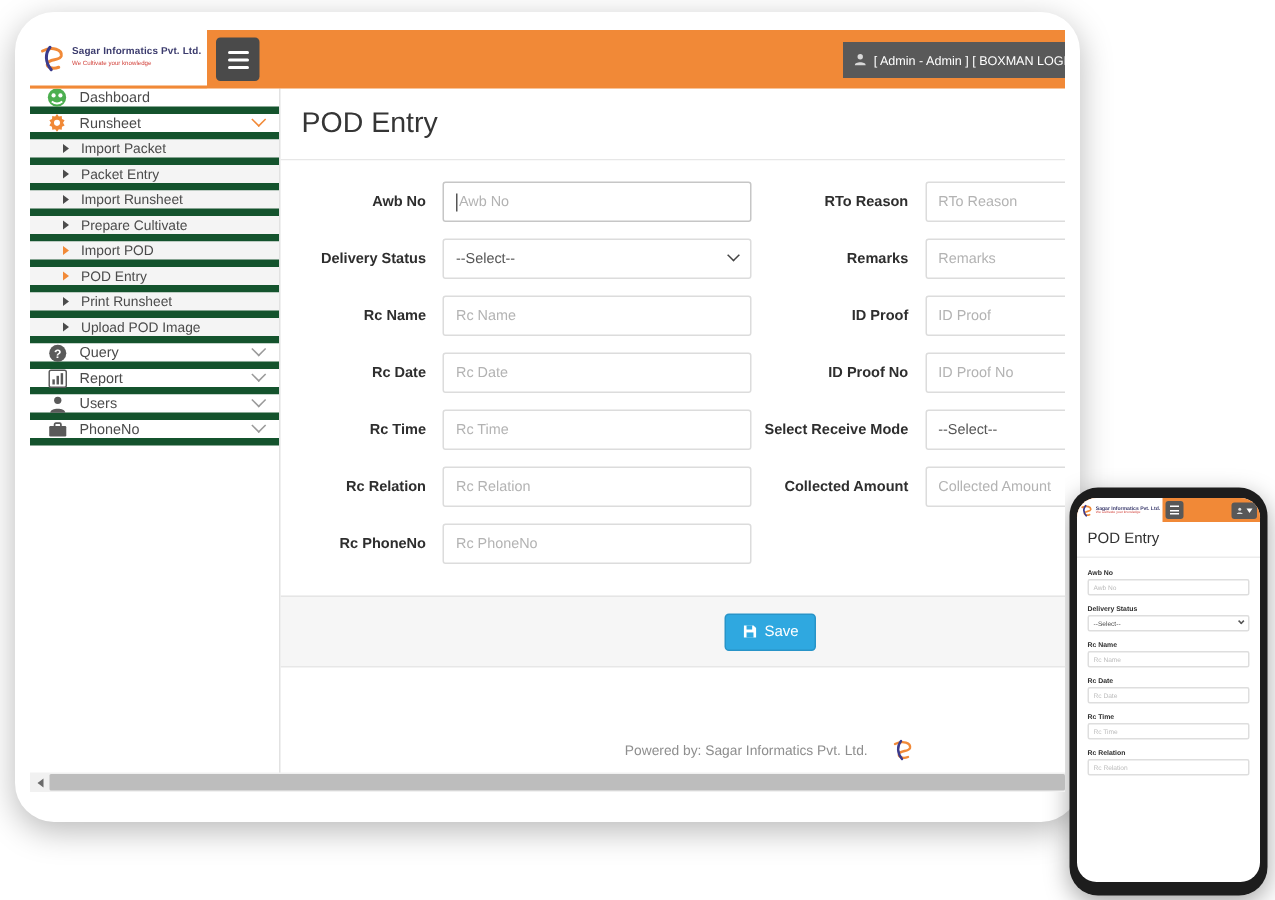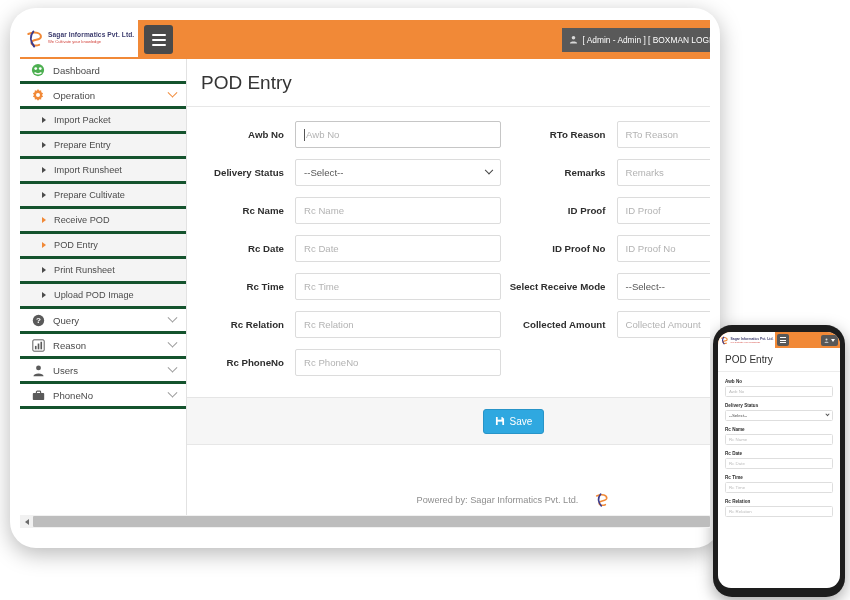--- a/index.html
+++ b/index.html
@@ -118,25 +118,25 @@
     position: absolute;
     left: 0; top: 39px;
     width: 167px;
     height: 469px;
     background: #ffffff;
     border-right: 1px solid #e2e2e2;
     z-index: 4;
   }
 
   .nav-row {
-    height: 25px;
+    height: 17px;
     display: flex;
     align-items: center;
     padding-left: 11px;
-    border-bottom: 3px solid #14532d;
+    border-bottom: 5px solid #14532d;
     cursor: pointer;
     font-size: 9.6px;
     color: #4b4b4b;
     background: #ffffff;
   }
   .nav-row.sub {
     background: #f4f4f4;
     padding-left: 22px;
     font-size: 9.2px;
   }
@@ -465,43 +465,43 @@
         <span>Dashboard</span>
       </div>
 
       <div class="nav-row">
         <span class="nav-icon">
           <svg viewBox="0 0 16 16" width="14" height="14">
             <path d="M8 1.2 L9.4 3 L11.6 2.6 L11.8 4.9 L13.8 5.9 L12.6 7.9 L13.8 9.9 L11.8 10.9 L11.6 13.2 L9.4 12.8 L8 14.6 L6.6 12.8 L4.4 13.2 L4.2 10.9 L2.2 9.9 L3.4 7.9 L2.2 5.9 L4.2 4.9 L4.4 2.6 L6.6 3 Z" fill="#f18937"></path>
             <circle cx="8" cy="7.9" r="2.3" fill="#ffffff"></circle>
           </svg>
         </span>
-        <span>Operation</span>
+        <span>Runsheet</span>
         <span class="chev orange"></span>
       </div>
 
       <div class="nav-row sub">
         <span class="bullet-arrow"></span>
         <span>Import Packet</span>
       </div>
       <div class="nav-row sub">
         <span class="bullet-arrow"></span>
-        <span>Prepare Entry</span>
+        <span>Packet Entry</span>
       </div>
       <div class="nav-row sub">
         <span class="bullet-arrow"></span>
         <span>Import Runsheet</span>
       </div>
       <div class="nav-row sub">
         <span class="bullet-arrow"></span>
         <span>Prepare Cultivate</span>
       </div>
       <div class="nav-row sub">
         <span class="bullet-arrow active"></span>
-        <span>Receive POD</span>
+        <span>Import POD</span>
       </div>
       <div class="nav-row sub">
         <span class="bullet-arrow active"></span>
         <span>POD Entry</span>
       </div>
       <div class="nav-row sub">
         <span class="bullet-arrow"></span>
         <span>Print Runsheet</span>
       </div>
       <div class="nav-row sub">
@@ -522,21 +522,21 @@
 
       <div class="nav-row">
         <span class="nav-icon">
           <svg viewBox="0 0 16 16" width="13" height="13">
             <rect x="1" y="1" width="14" height="14" rx="1.5" fill="none" stroke="#5a5a5a" stroke-width="1.2"></rect>
             <rect x="3.6" y="8.5" width="2" height="4.2" fill="#5a5a5a"></rect>
             <rect x="7" y="5.6" width="2" height="7.1" fill="#5a5a5a"></rect>
             <rect x="10.4" y="3.4" width="2" height="9.3" fill="#5a5a5a"></rect>
           </svg>
         </span>
-        <span>Reason</span>
+        <span>Report</span>
         <span class="chev"></span>
       </div>
 
       <div class="nav-row">
         <span class="nav-icon">
           <svg viewBox="0 0 16 16" width="13" height="13">
             <circle cx="8" cy="4.8" r="3" fill="#5a5a5a"></circle>
             <path d="M1.8 15 C1.8 10.5 14.2 10.5 14.2 15 Z" fill="#5a5a5a"></path>
           </svg>
         </span>

